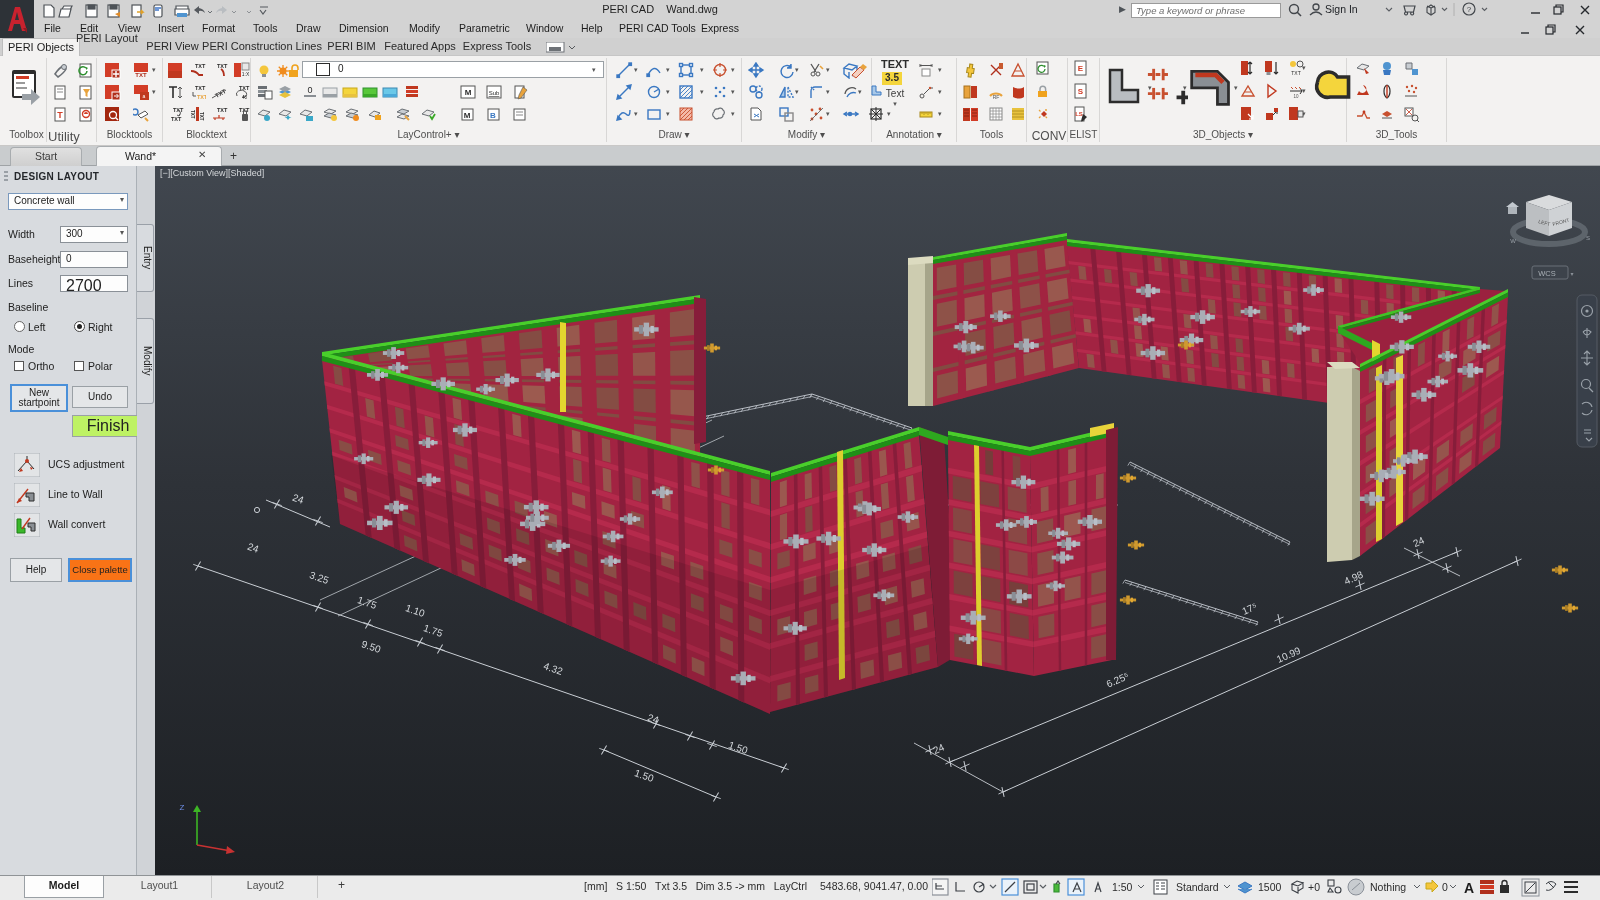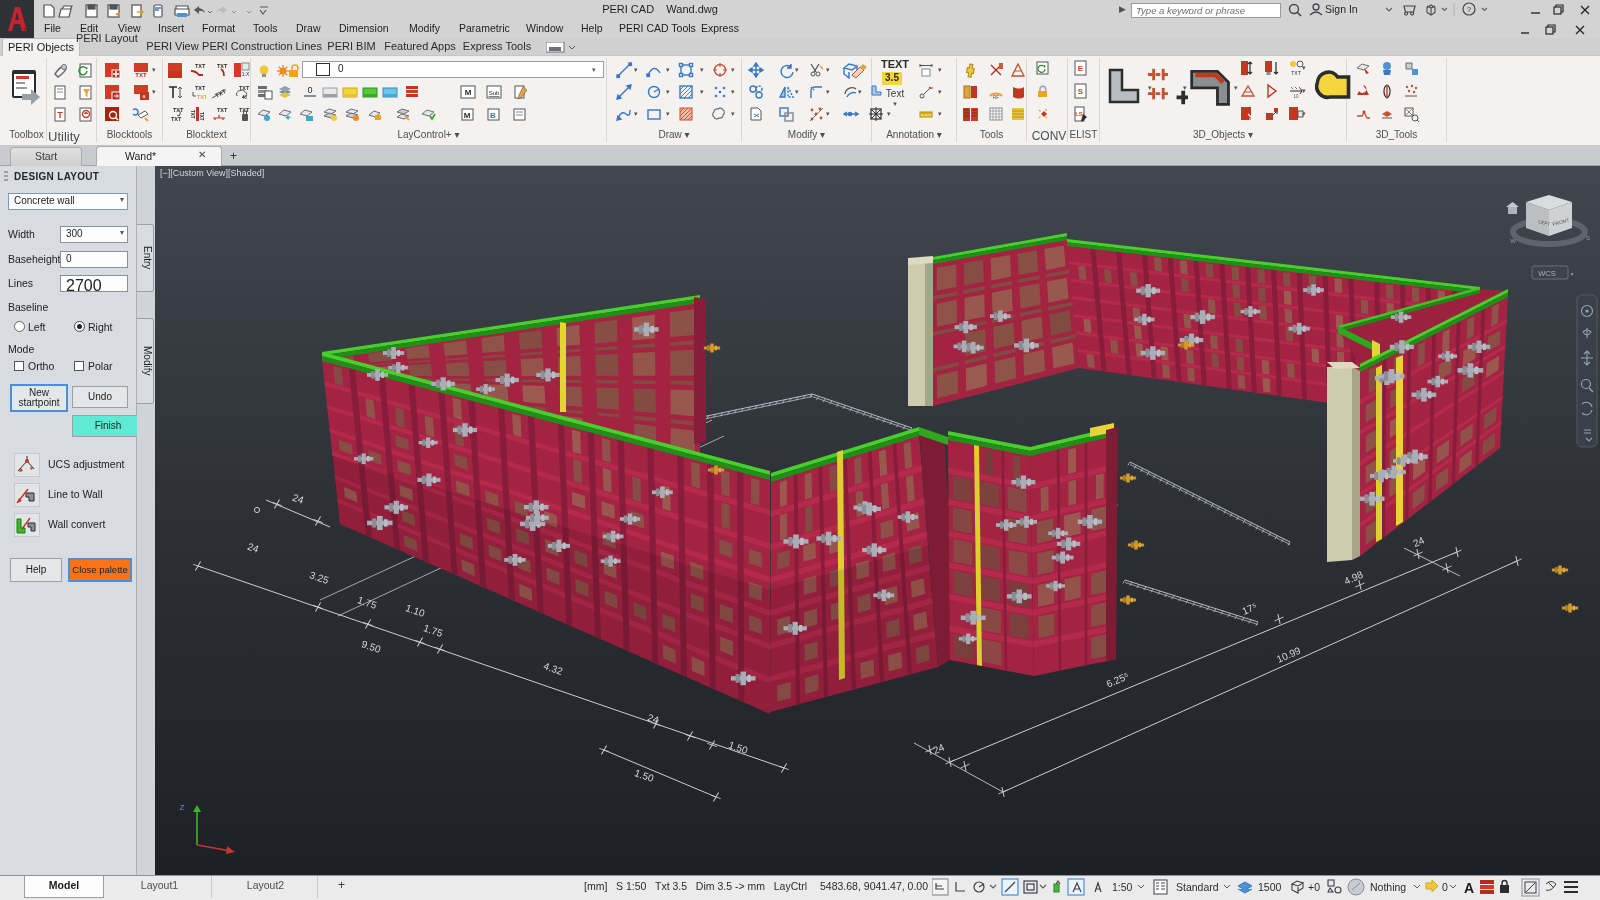--- a/index.html
+++ b/index.html
@@ -755,21 +755,21 @@
 <div style="position:absolute;left:74px;top:321px;width:11px;height:11px;border:1px solid #444;border-radius:50%;background:#fff"></div>
 <div style="position:absolute;left:77px;top:324px;width:5px;height:5px;border-radius:50%;background:#222"></div>
 <div style="position:absolute;left:88px;top:321px;width:36px;height:13px;font-size:10.5px;color:#222">Right</div>
 <div style="position:absolute;left:8px;top:343px;width:60px;height:13px;font-size:10.5px;color:#222">Mode</div>
 <div style="position:absolute;left:14px;top:361px;width:10px;height:10px;border:1px solid #555;background:#fff"></div>
 <div style="position:absolute;left:28px;top:360px;width:40px;height:13px;font-size:10.5px;color:#222">Ortho</div>
 <div style="position:absolute;left:74px;top:361px;width:10px;height:10px;border:1px solid #555;background:#fff"></div>
 <div style="position:absolute;left:88px;top:360px;width:40px;height:13px;font-size:10.5px;color:#222">Polar</div>
 <div style="position:absolute;left:10px;top:384px;width:58px;height:28px;background:#e4e6e8;border:2px solid #4a90d9;font-size:10px;color:#222;text-align:center;display:flex;align-items:center;justify-content:center;line-height:1.05">New<br>startpoint</div>
 <div style="position:absolute;left:72px;top:386px;width:56px;height:22px;background:#e4e6e8;border:1px solid #9aa0a5;font-size:10px;color:#222;text-align:center;display:flex;align-items:center;justify-content:center;line-height:1.05">Undo</div>
-<div style="position:absolute;left:72px;top:415px;width:72px;height:22px;background:#5eead4;border:1px solid #9aa0a5;font-size:10px;color:#222;text-align:center;display:flex;align-items:center;justify-content:center;line-height:1.05">Finish</div>
+<div style="position:absolute;left:72px;top:415px;width:72px;height:22px;background:#bef264;border:1px solid #9aa0a5;font-size:16px;color:#222;text-align:center;display:flex;align-items:center;justify-content:center;line-height:1.05">Finish</div>
 <svg style="position:absolute;left:14px;top:453px" width="26" height="24" viewBox="0 0 26 24">
     <rect x="0" y="0" width="26" height="24" fill="#e2e4e6" stroke="#aab0b6"></rect>
     <path d="M4 18 L13 8 M13 8 l7 8 M13 8 v-5" stroke="#2c2c2c" stroke-width="1"></path>
     <path d="M5 19 l4 -1 -2 -3 z" fill="#c0381f"></path>
     <path d="M19 15 l-3 -1 1 3 z" fill="#c0381f"></path>
     <circle cx="13" cy="8" r="2" fill="#c0381f"></circle>
   </svg>
 <div style="position:absolute;left:48px;top:458px;width:85px;height:13px;font-size:10.5px;color:#222">UCS adjustment</div>
 <svg style="position:absolute;left:14px;top:483px" width="26" height="24" viewBox="0 0 26 24">
     <rect x="0" y="0" width="26" height="24" fill="#e2e4e6" stroke="#aab0b6"></rect>

